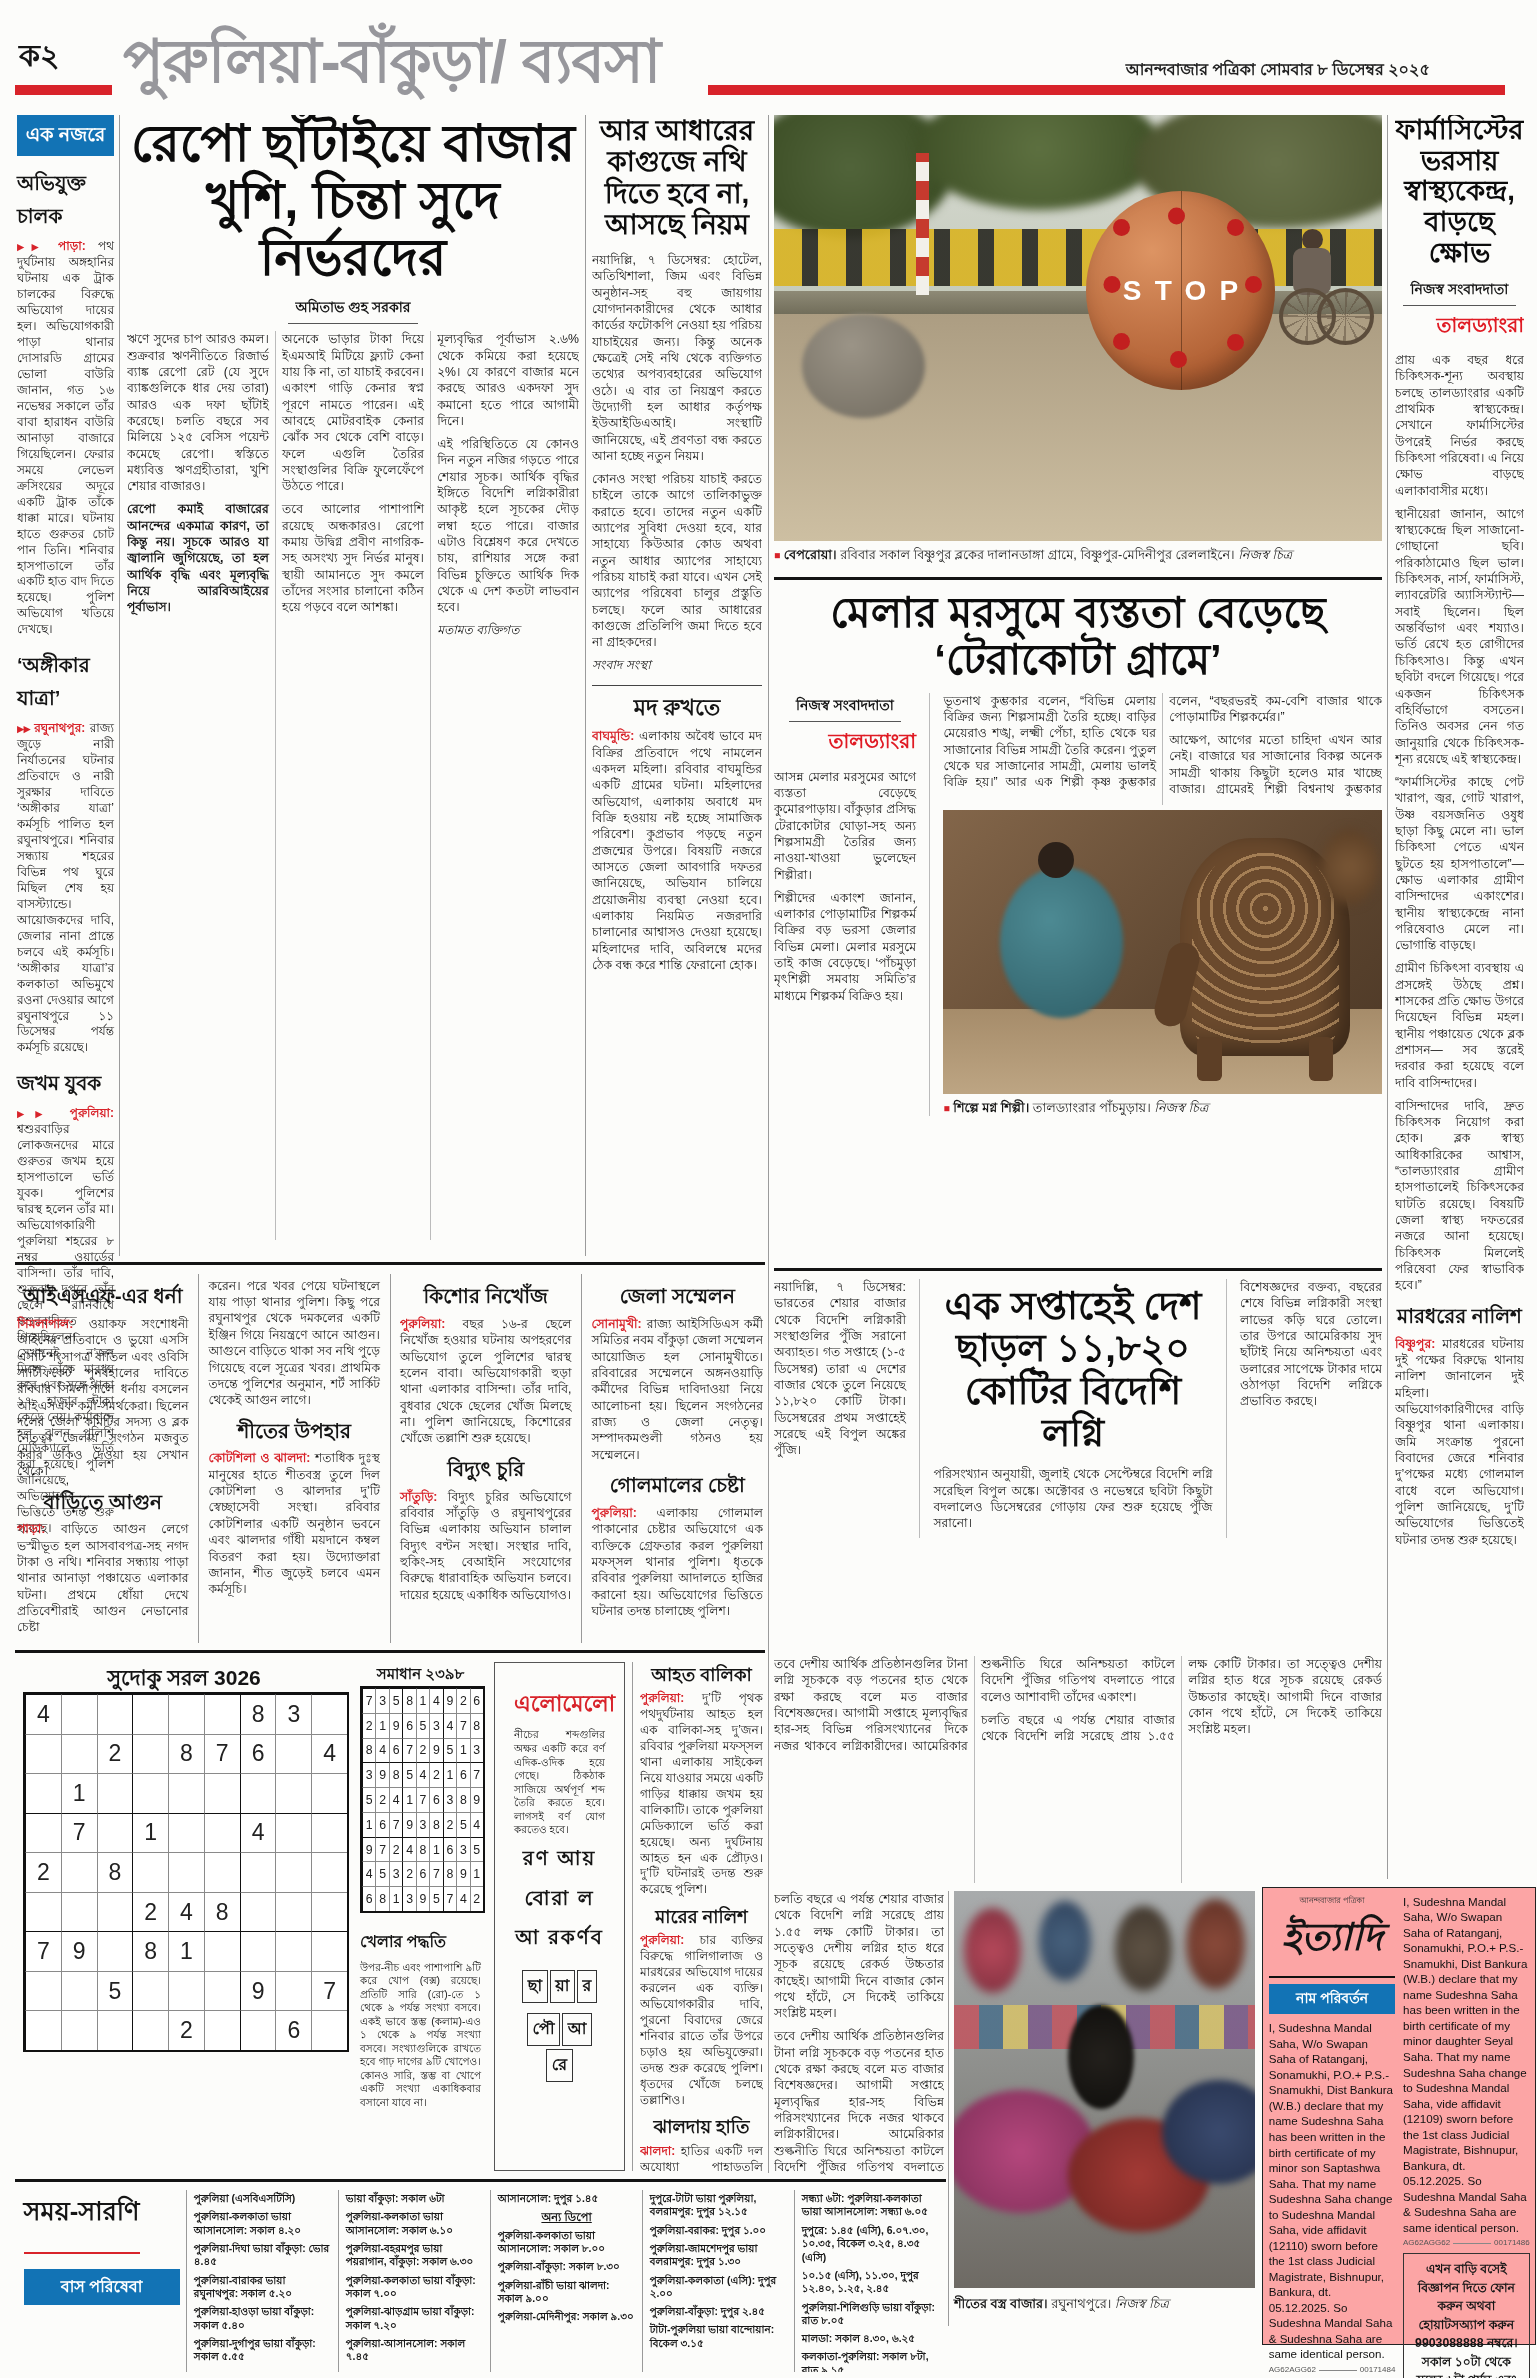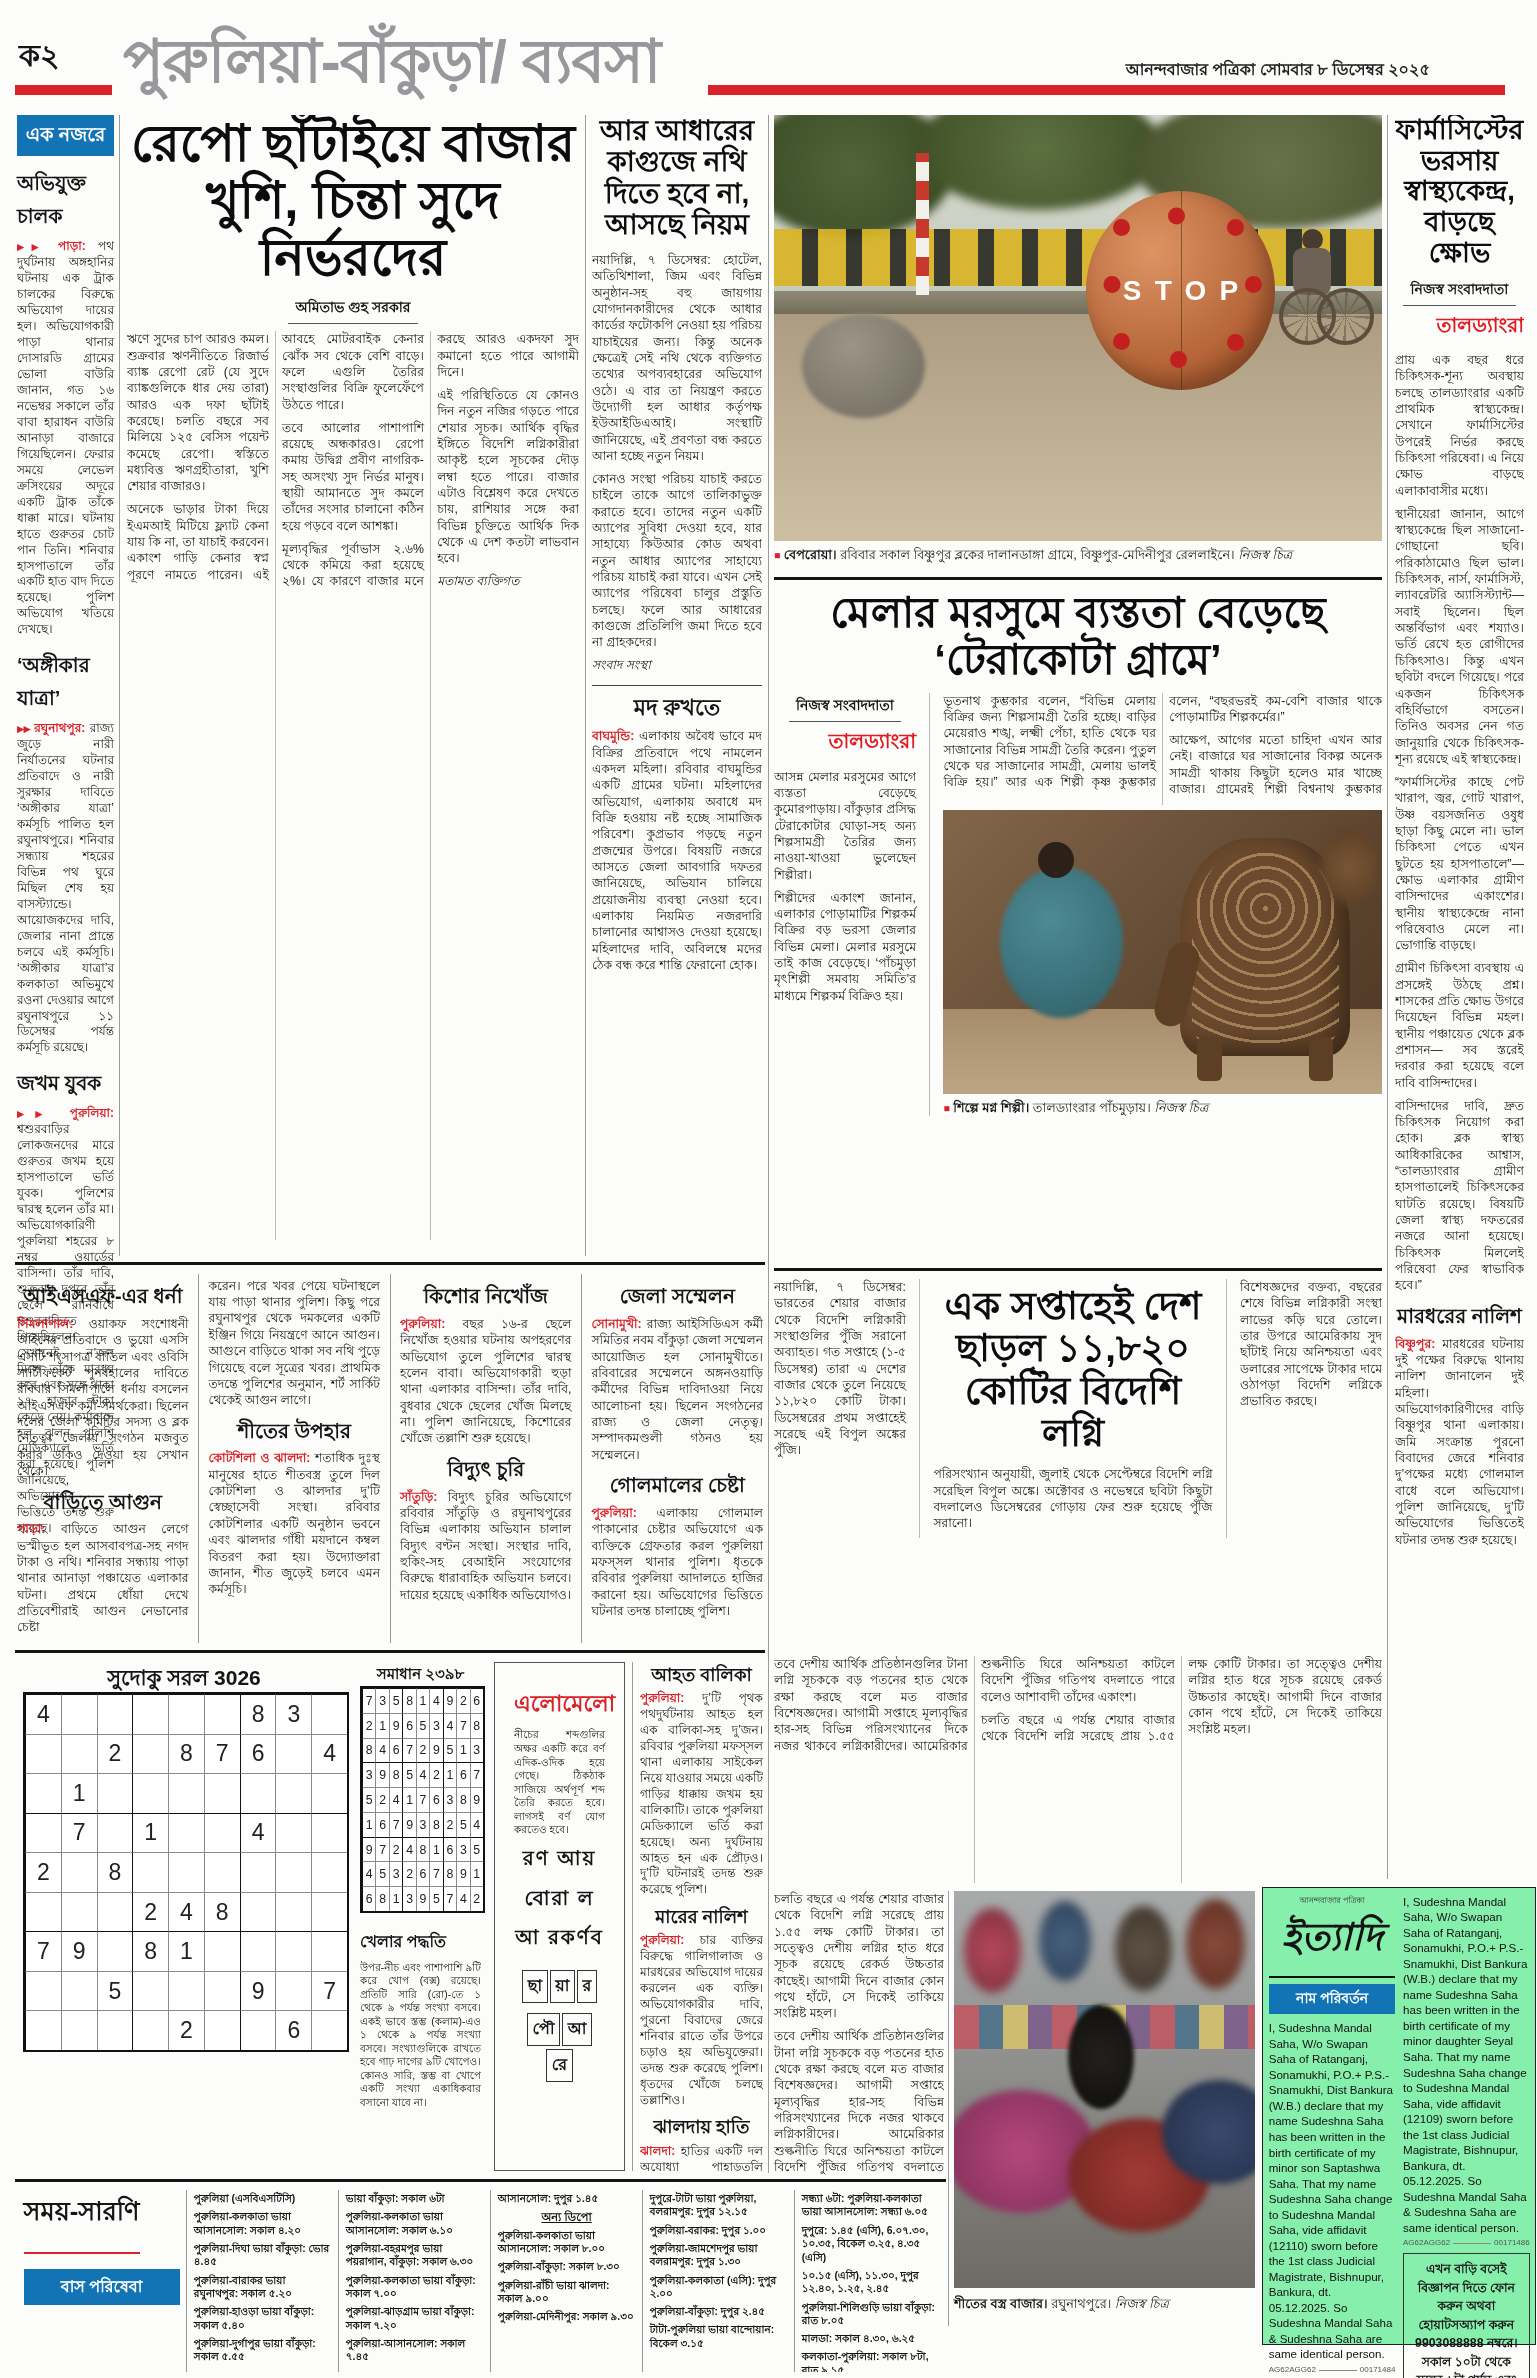--- a/index.html
+++ b/index.html
@@ -36,21 +36,21 @@
   #solution-grid .cell{font-size:12.3px;color:#222;}
   .sgrid-title{font-weight:900;text-align:center;}
   
   .tt-wrap{display:flex;}
   .tt-col{flex:1;padding:1.9px 6.6px;border-left:0.9px solid #999;}
   .tt-col:first-child{border-left:none;}
   .tt-e{margin:0 0 4.7px;font-size:10.4px;line-height:1.3;font-weight:bold;}
   .tt-e.hd{text-align:center;text-decoration:underline;font-size:11.4px;margin:3.8px 0;}
   .tt-title{font-weight:900;font-size:25.6px;border-bottom:2.8px solid #d8232a;display:inline-block;padding-bottom:17px;}
   
-  .etcbox{border:1.9px solid #222;background:#86efac;display:flex;padding:5.7px;gap:7.6px;}
+  .etcbox{border:1.9px solid #222;background:#fca5a5;display:flex;padding:5.7px;gap:7.6px;}
   .etc-col{flex:1;min-width:0;}
   .etc-brand{font-size:8px;text-align:center;color:#333;}
   .etc-name{font-family:"DejaVu Serif",serif;font-style:italic;font-weight:bold;font-size:38px;text-align:center;border-bottom:2.8px solid #111;padding-bottom:5.7px;margin-bottom:5.7px;}
   .etc-tab{background:#1273b5;color:#fff;text-align:center;font-weight:bold;font-size:14px;padding:2.8px 0;margin-bottom:6.6px;}
   .notice{font-size:11.6px;line-height:1.34;color:#111;}
   .code{display:flex;align-items:flex-end;font-size:8px;color:#555;margin:2.8px 0 5.7px;}
   .code .fill{flex:1;border-bottom:0.9px solid #888;margin:0 2.8px 2.8px;}
   .adbox{border:1.4px solid #333;padding:6.6px 4.7px;text-align:center;font-size:12.3px;font-weight:bold;line-height:1.5;margin-top:3.8px;}
   
   .photo{overflow:hidden;position:absolute;}
@@ -93,20 +93,21 @@
         </div>
       </div>
   </div>
   <div class="vr" style="left:119px;top:115px;height:1141px;"></div>
 
   <div class="abs" style="left:127px;top:115px;width:452px;height:1141px;overflow:hidden;">
     <div class="hl" style="font-size:51px;">রেপো ছাঁটাইয়ে বাজার খুশি, চিন্তা সুদে নির্ভরদের</div>
     <div class="byline"><span>অমিতাভ গুহ সরকার</span></div>
     <div class="bd" style="column-count:3;column-gap:13.2px;column-rule:0.9px solid #bbb;margin-top:7.6px;height:909px;">
       <p>ঋণে সুদের চাপ আরও কমল। শুক্রবার ঋণনীতিতে রিজার্ভ ব্যাঙ্ক রেপো রেট (যে সুদে ব্যাঙ্কগুলিকে ধার দেয় তারা) আরও এক দফা ছাঁটাই করেছে। চলতি বছরে সব মিলিয়ে ১২৫ বেসিস পয়েন্ট কমেছে রেপো। স্বস্তিতে মধ্যবিত্ত ঋণগ্রহীতারা, খুশি শেয়ার বাজারও।</p>
+      <p class="pull">রেপো কমাই বাজারের আনন্দের একমাত্র কারণ, তা কিন্তু নয়। সূচকে আরও যা জ্বালানি জুগিয়েছে, তা হল আর্থিক বৃদ্ধি এবং মূল্যবৃদ্ধি নিয়ে আরবিআইয়ের পূর্বাভাস।</p>
       <p>অনেকে ভাড়ার টাকা দিয়ে ইএমআই মিটিয়ে ফ্ল্যাট কেনা যায় কি না, তা যাচাই করবেন। একাংশ গাড়ি কেনার স্বপ্ন পূরণে নামতে পারেন। এই আবহে মোটরবাইক কেনার ঝোঁক সব থেকে বেশি বাড়ে। ফলে এগুলি তৈরির সংস্থাগুলির বিক্রি ফুলেফেঁপে উঠতে পারে।</p>
       <p>তবে আলোর পাশাপাশি রয়েছে অন্ধকারও। রেপো কমায় উদ্বিগ্ন প্রবীণ নাগরিক-সহ অসংখ্য সুদ নির্ভর মানুষ। স্থায়ী আমানতে সুদ কমলে তাঁদের সংসার চালানো কঠিন হয়ে পড়বে বলে আশঙ্কা।</p>
       <p>মূল্যবৃদ্ধির পূর্বাভাস ২.৬% থেকে কমিয়ে করা হয়েছে ২%। যে কারণে বাজার মনে করছে আরও একদফা সুদ কমানো হতে পারে আগামী দিনে।</p>
       <p>এই পরিস্থিতিতে যে কোনও দিন নতুন নজির গড়তে পারে শেয়ার সূচক। আর্থিক বৃদ্ধির ইঙ্গিতে বিদেশি লগ্নিকারীরা আকৃষ্ট হলে সূচকের দৌড় লম্বা হতে পারে। বাজার এটাও বিশ্লেষণ করে দেখতে চায়, রাশিয়ার সঙ্গে করা বিভিন্ন চুক্তিতে আর্থিক দিক থেকে এ দেশ কতটা লাভবান হবে।</p>
       <p class="sign">মতামত ব্যক্তিগত</p>
     </div>
   </div>
   <div class="vr" style="left:585px;top:115px;height:1141px;"></div>
 
   <div class="abs" style="left:592px;top:115px;width:170px;height:1141px;overflow:hidden;">

